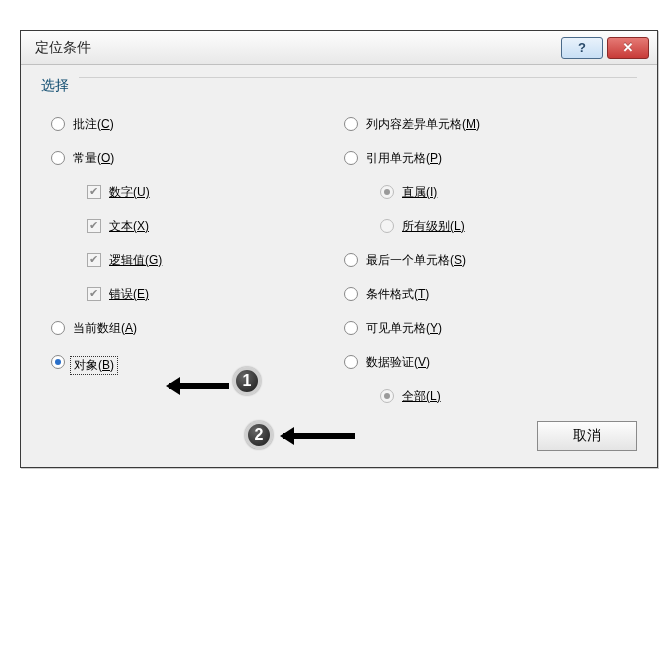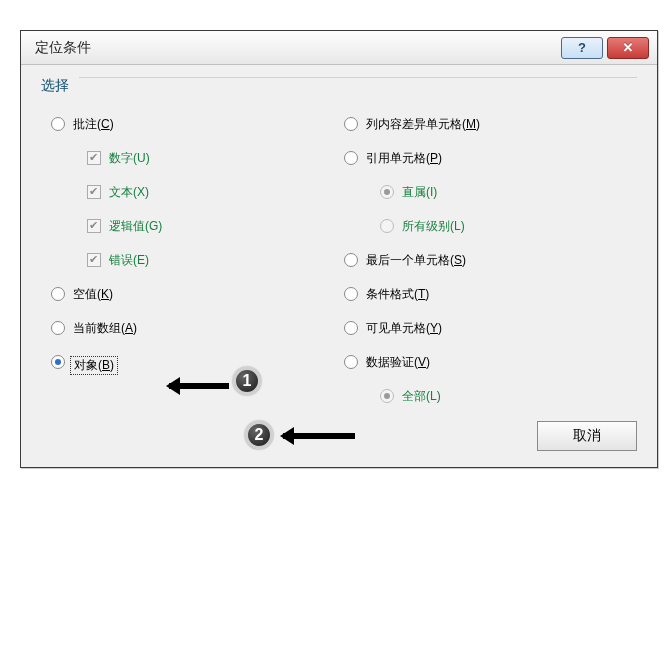--- a/index.html
+++ b/index.html
@@ -40,21 +40,21 @@
     .close-btn { background: linear-gradient(#e57a75,#c73b38); color:#fff; border-color:#8a2a28;}
     .close-btn span { text-shadow:0 -1px 0 rgba(0,0,0,.3);}
     .content { padding: 12px 20px 16px 20px; background:#f0f0f0;}
     .group-label { font-size:14px; color:#0c4a6e; margin-bottom:4px; display:flex; align-items:flex-start;}
     .group-label .line { flex:1; height:1px; background:#d0d0d0; margin-left:10px;}
     .columns { display:flex; }
     .col { flex:1; padding-top:8px;}
     .col-left { padding-left:10px;}
     .col-right { padding-left:0;}
     .opt { display:flex; align-items:center; height:34px; font-size:12px; color:#000;}
-    .opt.disabled { color:#15803d;}
+    .opt.disabled { color:#000000;text-decoration:underline;}
     .opt.indent1 { padding-left:36px;}
     .opt .hot { text-decoration: underline; }
     .radio {
       width:14px; height:14px; border:1px solid #888; border-radius:50%;
       margin-right:8px; background:#fff; position:relative; flex:none;
     }
     .radio.checked::after{
       content:""; position:absolute; left:3px; top:3px; width:6px; height:6px;
       border-radius:50%; background:#2a6fc9;
     }
@@ -108,39 +108,39 @@
     <div class="group-label">
       <span>选择</span>
       <span class="line"></span>
     </div>
     <div class="columns">
       <div class="col col-left" id="col-left">
           <div class="opt">
             <span class="radio"></span>
             <span>批注(<span class="hot">C</span>)</span>
           </div>
+          <div class="opt">
+            <span class="radio"></span>
+            <span>常量(<span class="hot">O</span>)</span>
+          </div>
           <div class="opt indent1 disabled">
             <span class="chk checked"></span>
             <span>数字(U)</span>
           </div>
           <div class="opt indent1 disabled">
             <span class="chk checked"></span>
             <span>文本(X)</span>
           </div>
           <div class="opt indent1 disabled">
             <span class="chk checked"></span>
             <span>逻辑值(G)</span>
           </div>
           <div class="opt indent1 disabled">
             <span class="chk checked"></span>
             <span>错误(E)</span>
-          </div>
-          <div class="opt">
-            <span class="radio"></span>
-            <span>空值(<span class="hot">K</span>)</span>
           </div>
           <div class="opt">
             <span class="radio"></span>
             <span>当前数组(<span class="hot">A</span>)</span>
           </div>
           <div class="opt">
             <span class="radio checked"></span>
             <span class="focus-rect"><span>对象(<span class="hot">B</span>)</span></span>
           </div>
         </div>

